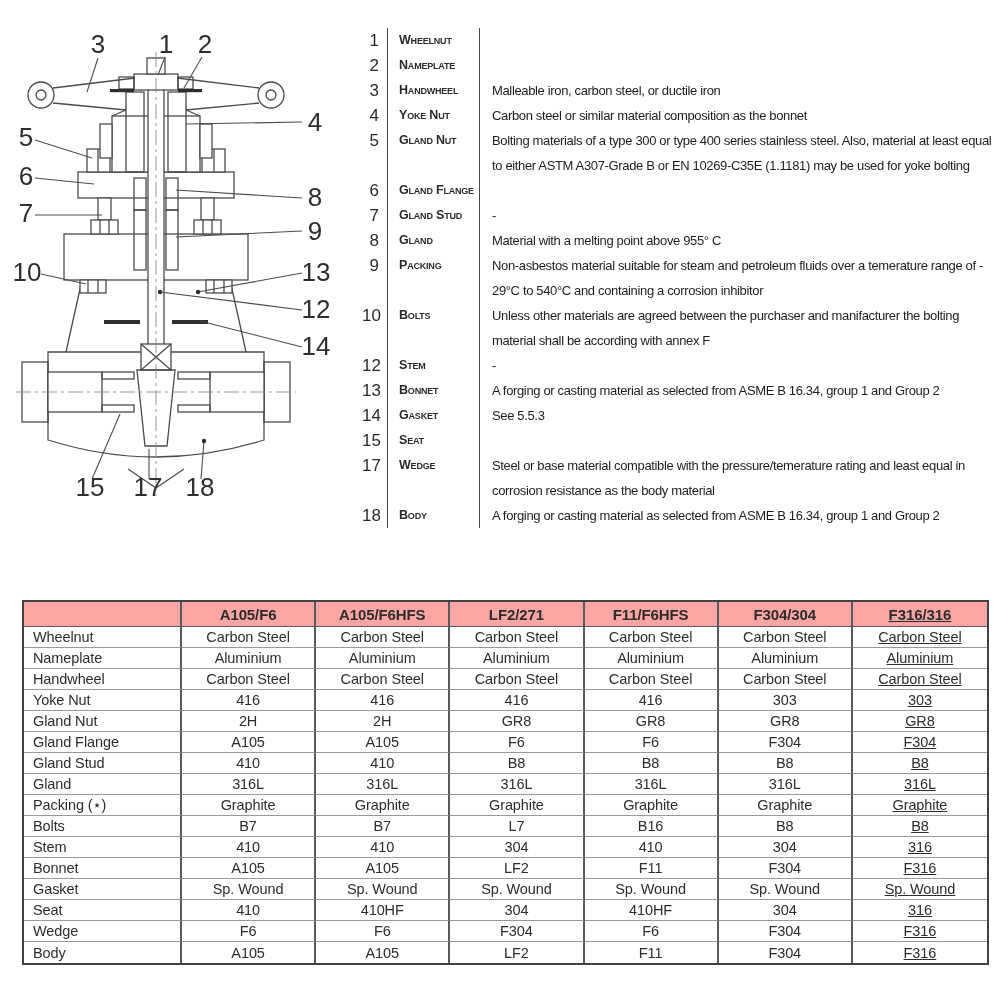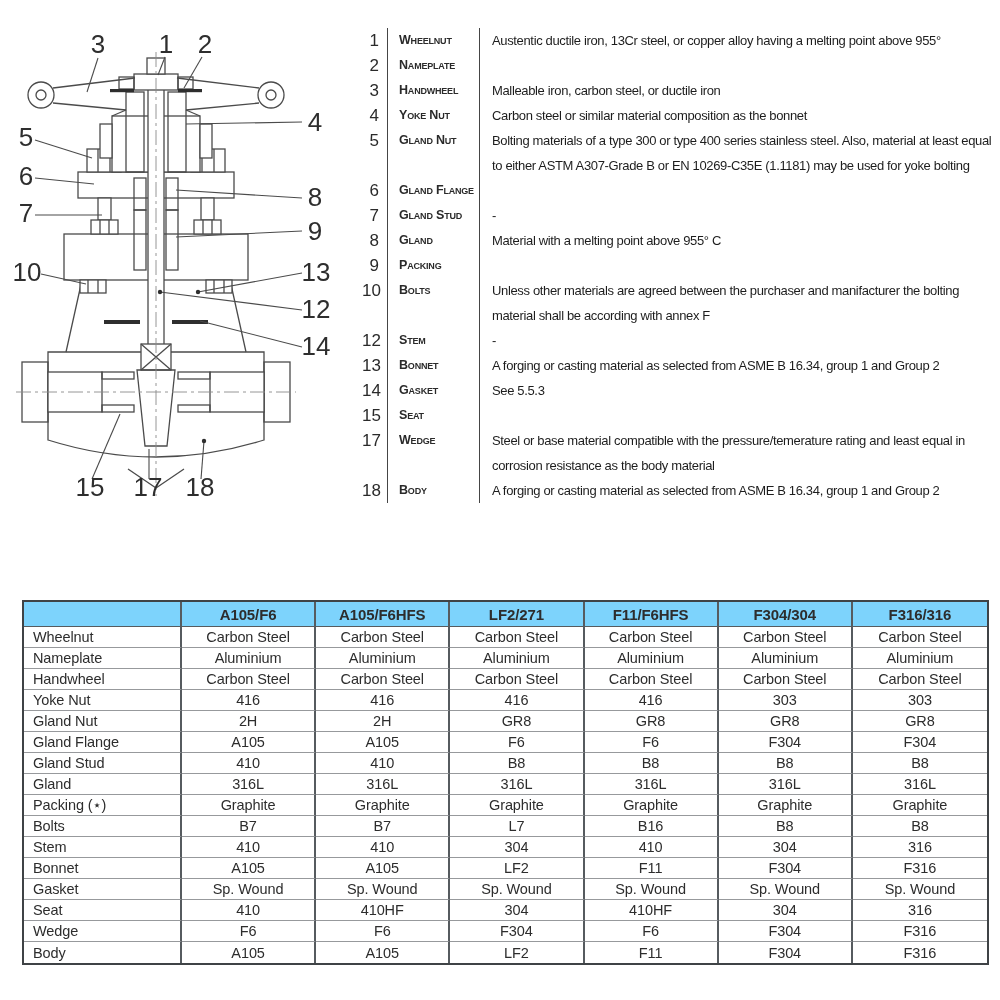--- a/index.html
+++ b/index.html
@@ -26,23 +26,23 @@
   .pl-desc{padding-left:12px;font-size:13px;line-height:25px;letter-spacing:-0.35px;color:#1d1d1d;}
 
   
   .materials{position:absolute;left:22px;top:600px;width:963px;
              display:grid;grid-template-columns:158px repeat(6,1fr);
              grid-template-rows:25px;grid-auto-rows:21px;
              border:2.4px solid #3f4346;background:#fff;}
   .mt-cell{border-right:2px solid #565b5f;border-bottom:1.2px solid #97999c;
            display:flex;align-items:center;justify-content:center;
            font-size:14.5px;letter-spacing:-0.1px;color:#2d2d2d;overflow:hidden;}
-  .mt-cell:nth-child(7n){border-right:none;}
+  .mt-cell:nth-child(7n){border-right:none;text-decoration:underline;}
   .materials > .mt-cell:nth-last-child(-n+7){border-bottom:none;}
-  .mt-head{background:#7dd3fc;font-weight:700;font-size:15px;border-bottom:1.8px solid #565b5f;}
+  .mt-head{background:#fca5a5;font-weight:700;font-size:15px;border-bottom:1.8px solid #565b5f;}
   .mt-label{justify-content:flex-start;padding-left:9px;}
 </style>
 </head>
 <body>
 
 <div class="page">
 
   <svg class="diagram" width="345" height="545" viewBox="0 0 345 545">
     <defs>
       <pattern id="h45" patternUnits="userSpaceOnUse" width="5" height="5" patternTransform="rotate(45)">
@@ -190,21 +190,20 @@
       <text class="callout" text-anchor="middle" x="82" y="474">15</text>
       <text class="callout" text-anchor="middle" x="140" y="474">17</text>
       <text class="callout" text-anchor="middle" x="192" y="474">18</text>
     </g>
   </svg>
 
   <div class="parts-list" id="parts-list">
       <div class="pl-row">
         <div class="pl-num">1</div>
         <div class="pl-name">Wheelnut</div>
-        <div class="pl-desc">Austentic ductile iron, 13Cr steel, or copper alloy having a melting point above 955°</div>
       </div>
       <div class="pl-row">
         <div class="pl-num">2</div>
         <div class="pl-name">Nameplate</div>
       </div>
       <div class="pl-row">
         <div class="pl-num">3</div>
         <div class="pl-name">Handwheel</div>
         <div class="pl-desc">Malleable iron, carbon steel, or ductile iron</div>
       </div>
@@ -228,20 +227,21 @@
         <div class="pl-desc">-</div>
       </div>
       <div class="pl-row">
         <div class="pl-num">8</div>
         <div class="pl-name">Gland</div>
         <div class="pl-desc">Material with a melting point above 955° C</div>
       </div>
       <div class="pl-row">
         <div class="pl-num">9</div>
         <div class="pl-name">Packing</div>
+        <div class="pl-desc">Non-asbestos material suitable for steam and petroleum fluids over a temerature range of - 29°C to 540°C and containing a corrosion inhibitor</div>
       </div>
       <div class="pl-row">
         <div class="pl-num">10</div>
         <div class="pl-name">Bolts</div>
         <div class="pl-desc">Unless other materials are agreed between the purchaser and manifacturer the bolting material shall be according with annex F</div>
       </div>
       <div class="pl-row">
         <div class="pl-num">12</div>
         <div class="pl-name">Stem</div>
         <div class="pl-desc">-</div>

